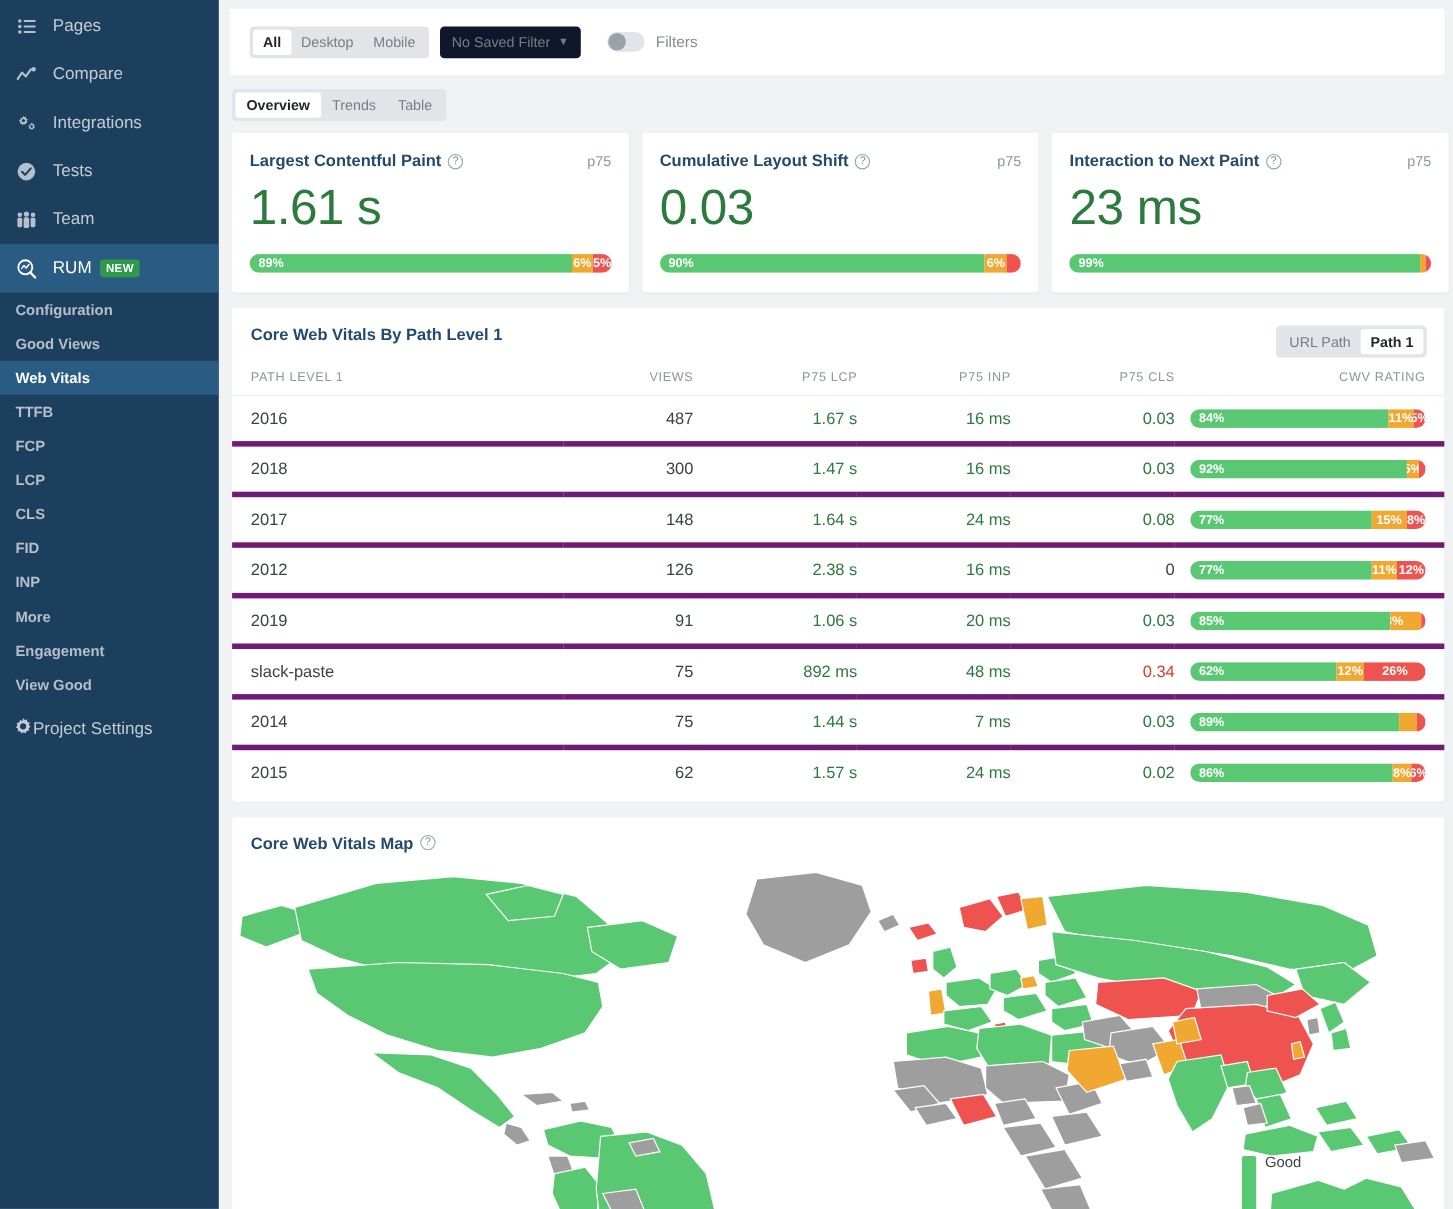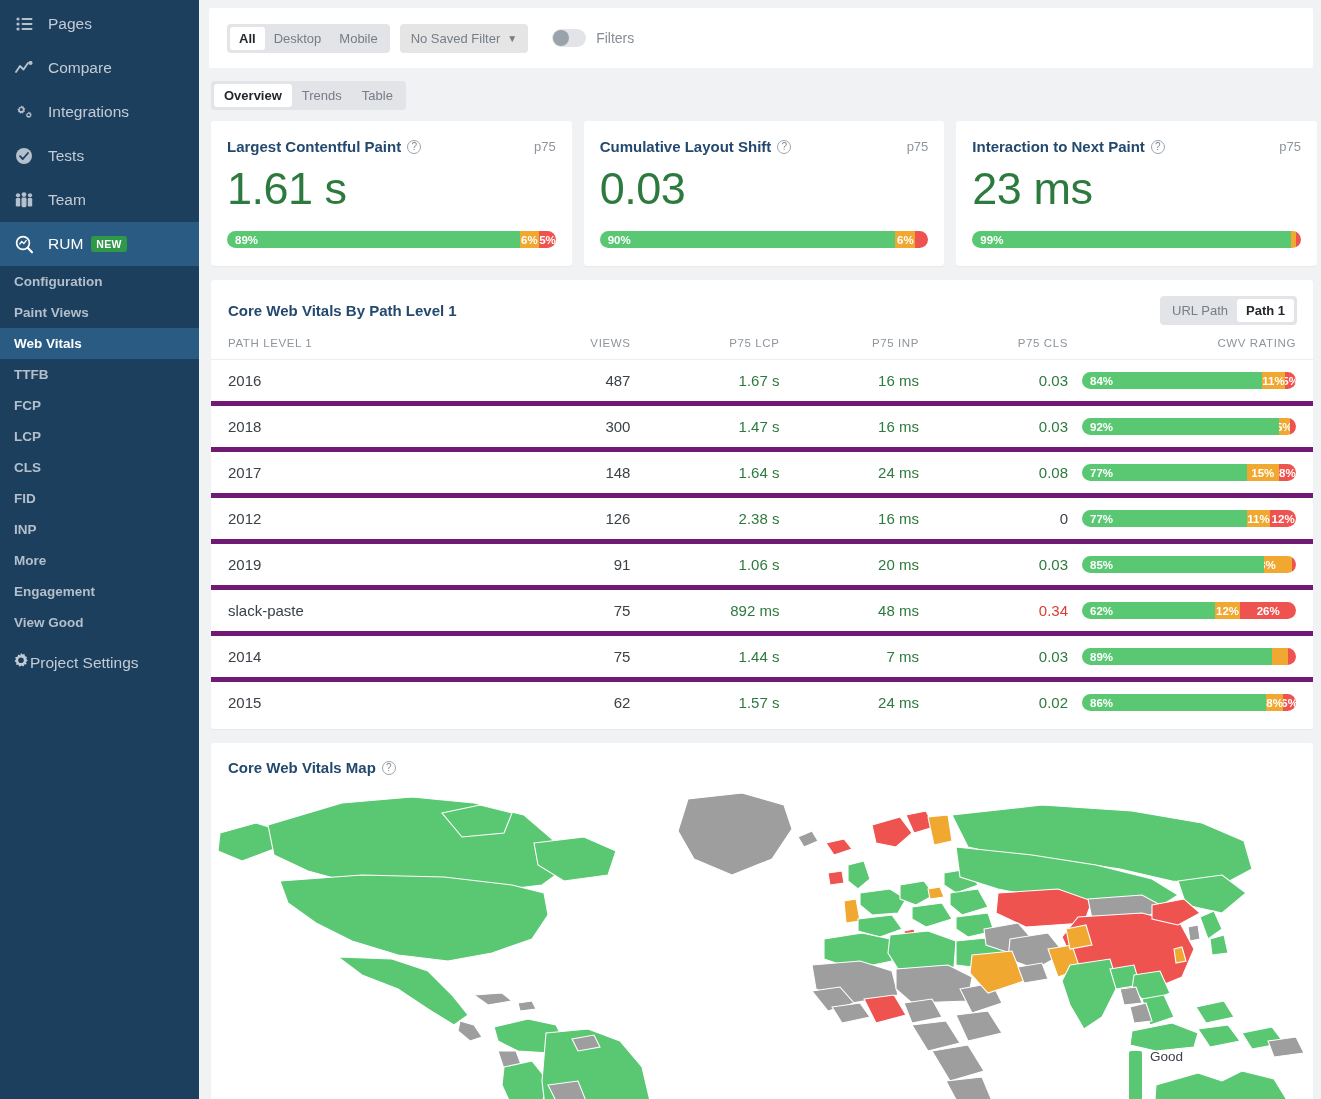--- a/index.html
+++ b/index.html
@@ -70,21 +70,21 @@
   }
   .seg {
     display: inline-flex; background: #e2e4e7; border-radius: 4px; padding: 3px;
   }
   .seg .opt {
     font-size: 13px; color: #767d87; padding: 4px 9px; border-radius: 3px;
     cursor: pointer; line-height: 15px;
   }
   .seg .opt.sel { background: #fff; color: #23272c; font-weight: bold; }
   .saved-filter {
-    margin-left: 10px; background: #e5e5e5; border-radius: 4px;
+    margin-left: 10px; background: #0f172a; border-radius: 4px;
     font-size: 13px; color: #767d87; padding: 7px 11px;
     display: inline-flex; align-items: center; gap: 7px; cursor: pointer;
   }
   .toggle {
     margin-left: 24px; width: 34px; height: 18px; border-radius: 9px;
     background: #e2e4e7; position: relative; cursor: pointer;
   }
   .toggle::after {
     content: ""; position: absolute; left: 1px; top: 1px;
     width: 16px; height: 16px; border-radius: 50%; background: #9aa2ab;
@@ -130,21 +130,21 @@
   .bar > div.lbl-left { padding-left: 8px; }
   .bar > div.lbl-center { justify-content: center; }
 
   
   .panel {
     background: #fff; border-radius: 3px; margin: 14px 8px 0 12px;
     box-shadow: 0 1px 1px rgba(0,0,0,.04);
     padding: 0 0 6px 0;
   }
   .panel-head {
-    display: flex; align-items: center;
+    display: flex; 
     padding: 16px 16px 6px 17px;
   }
   .panel-title { font-size: 15px; font-weight: bold; color: #24496e; }
   .panel-head .right-seg { margin-left: auto; }
 
   table { width: 100%; border-collapse: collapse; }
   thead th {
     font-size: 11.5px; color: #8e959d; font-weight: normal;
     letter-spacing: .6px; padding: 6px 0 10px 0; text-align: right;
     border-bottom: 1px solid #eceef0;
@@ -275,21 +275,21 @@
         <span>RUM</span>
         <span class="badge-new">NEW</span>
       </div>
     </div>
 
     <div class="nav-subs">
       <div class="nav-sub">
           <span>Configuration</span>
         </div>
       <div class="nav-sub">
-          <span>Paint Views</span>
+          <span>Good Views</span>
         </div>
       <div class="nav-sub active">
           <span>Web Vitals</span>
         </div>
       <div class="nav-sub">
           <span>TTFB</span>
         </div>
       <div class="nav-sub">
           <span>FCP</span>
         </div>

